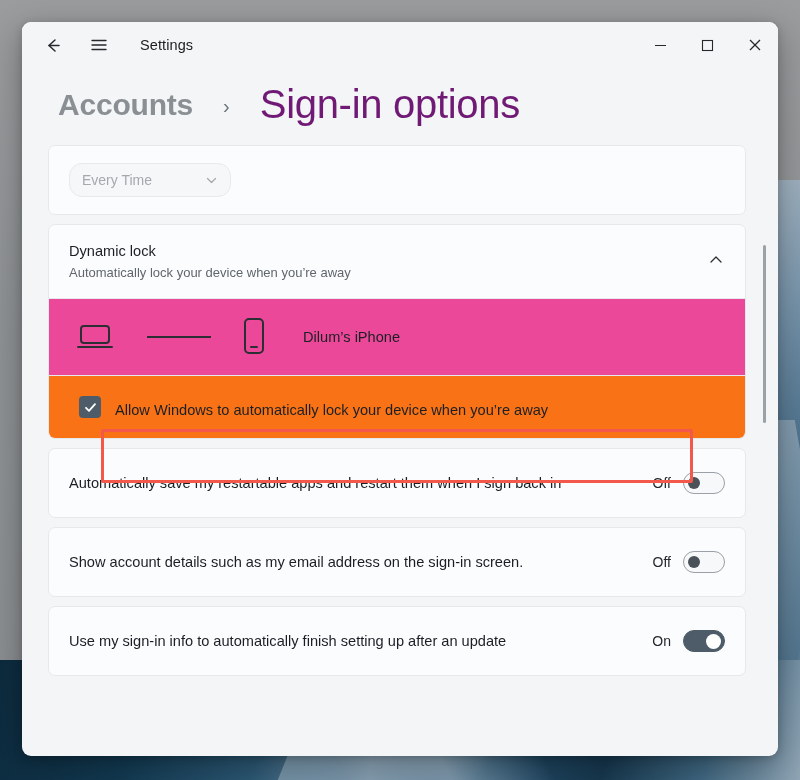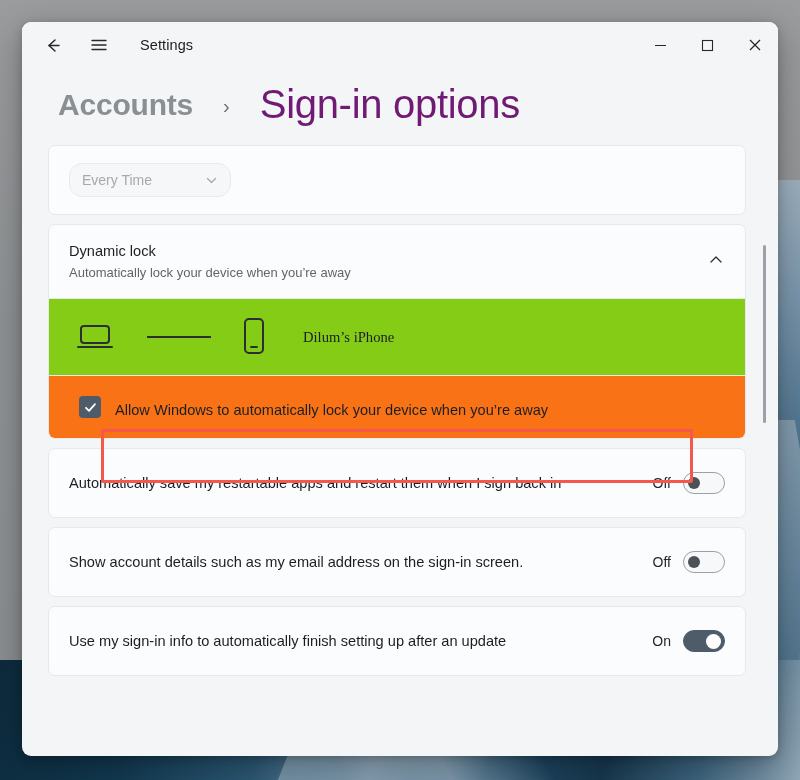--- a/index.html
+++ b/index.html
@@ -173,25 +173,24 @@
 
   
   .expander-chevron { flex: none; padding-left: 10px; }
 
   
   .device-row {
     display: flex;
     align-items: center;
     gap: 16px;
     padding: 18px 20px 18px 28px;
-    background: #84cc16;
+    background: #ec4899;
     border-top: 1px solid #e6e9ec;
     border-bottom: 1px solid #e6e9ec;
     min-height: 70px;
-    font-family: Liberation Serif, serif;
   }
   .dev-line {
     width: 64px; height: 2px; background: #2b2f33; margin: 0 14px;
   }
   .dev-name {
     font-size: 14.6px; color: #1b1f23; margin-left: 20px;
   }
 
   
   .checkbox-row {

